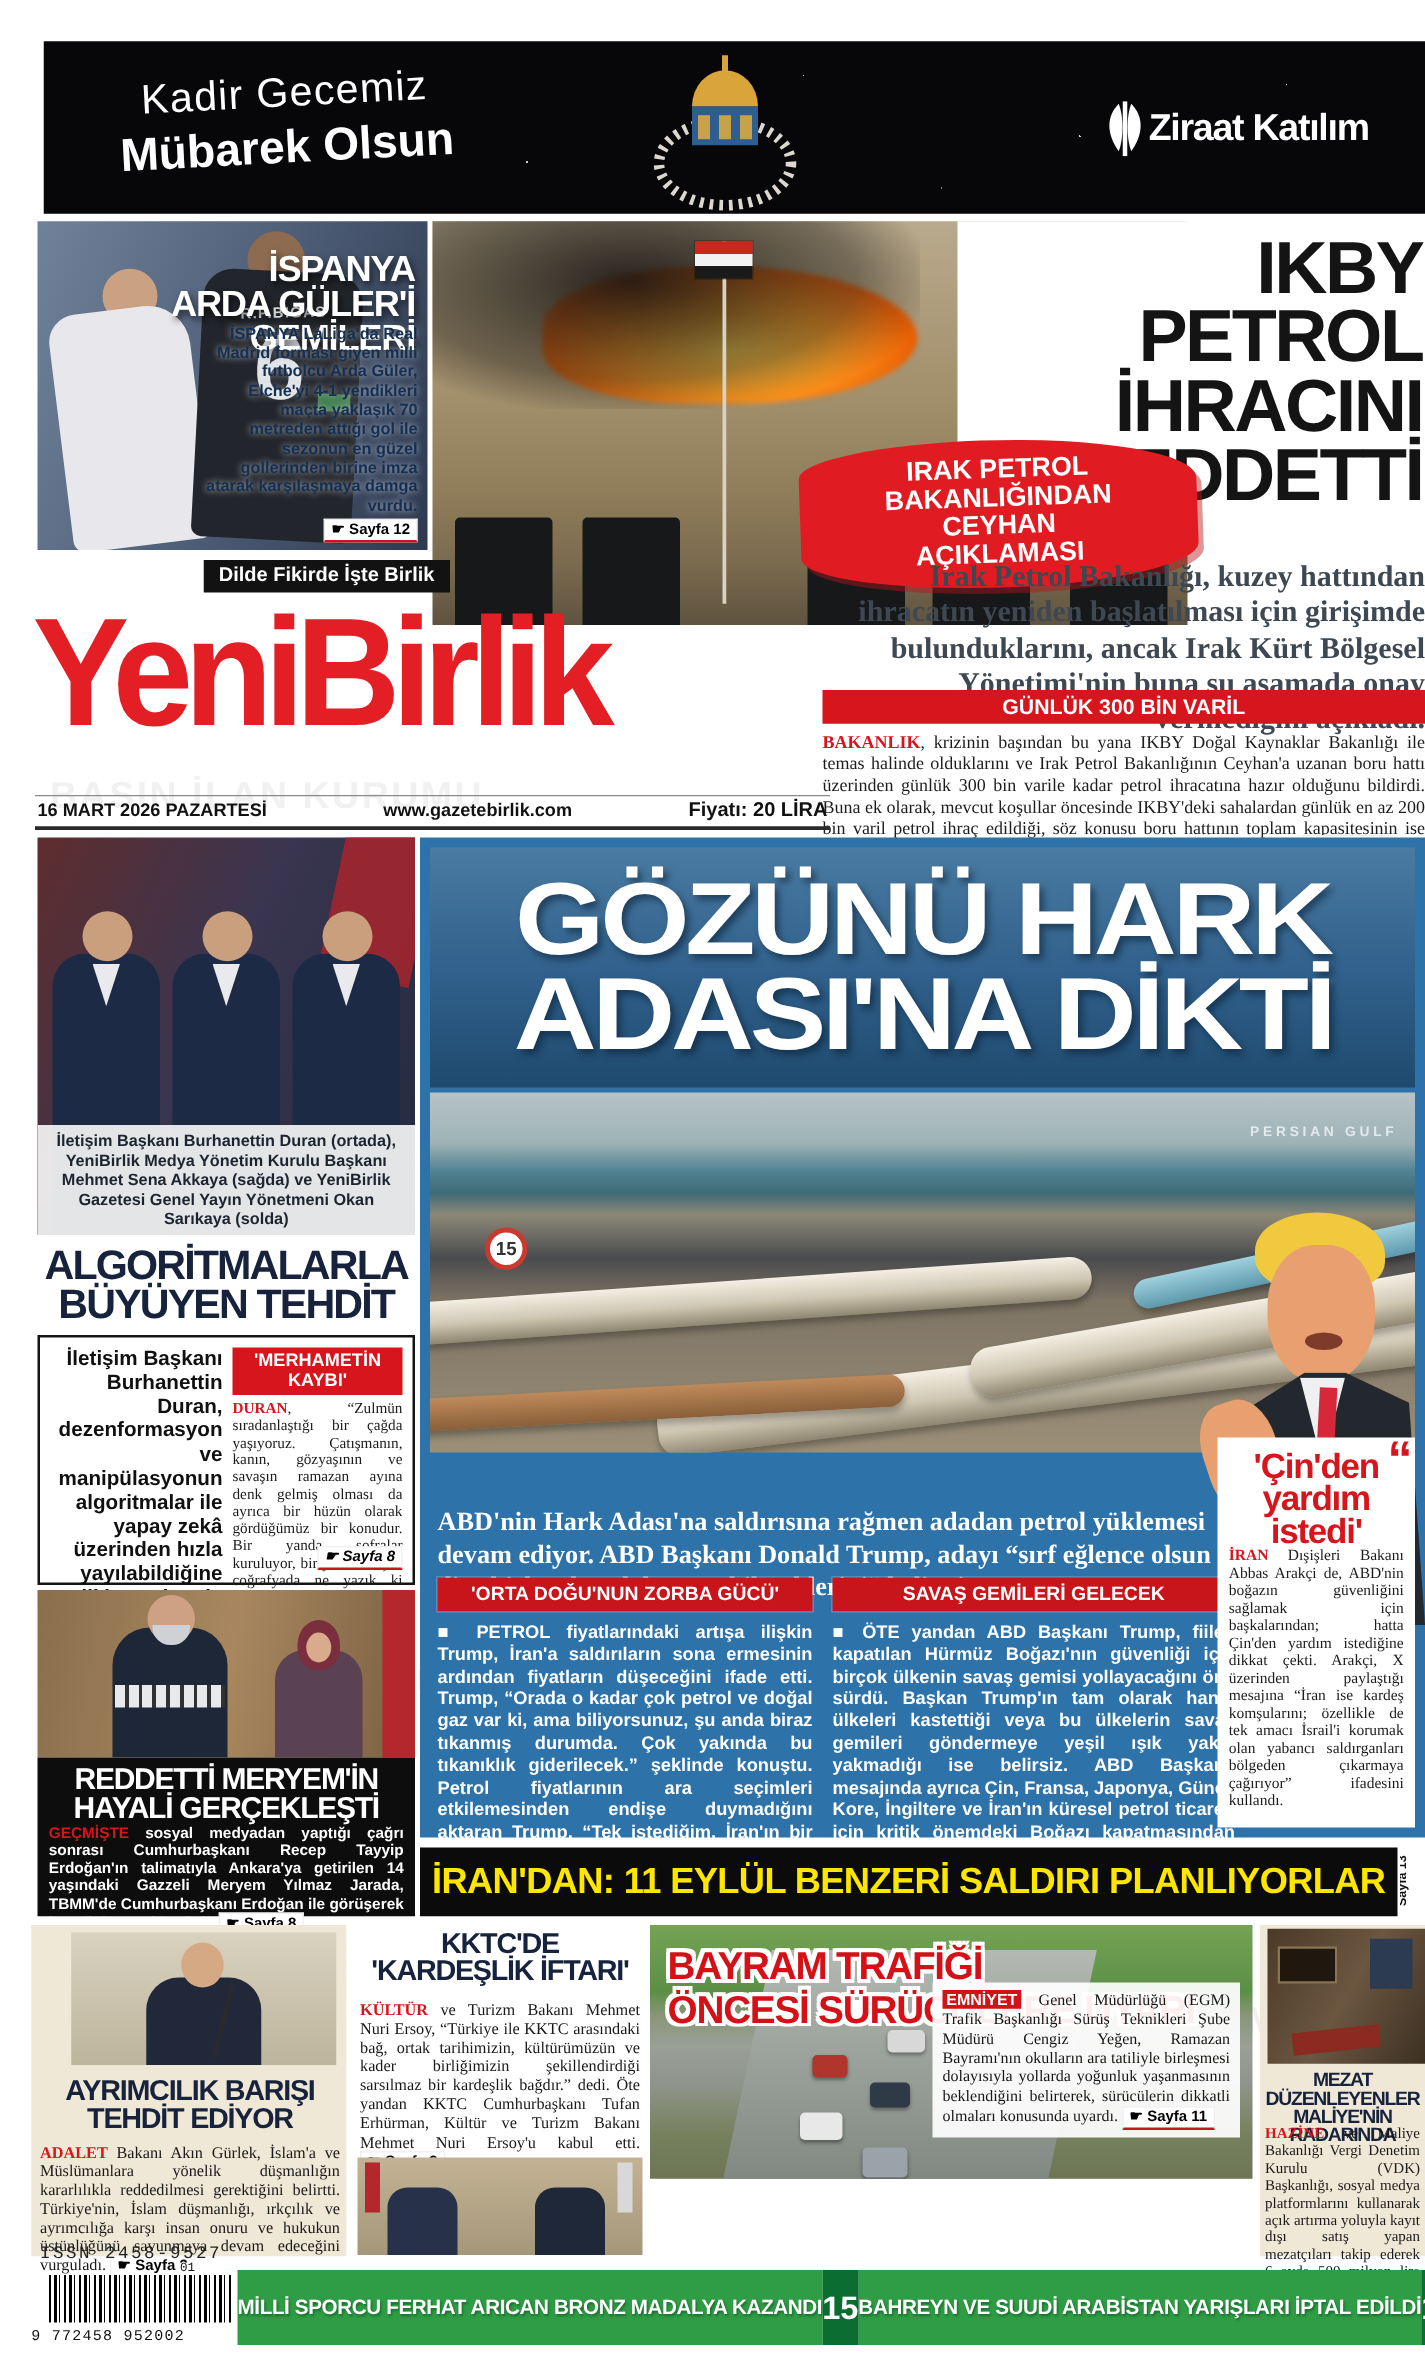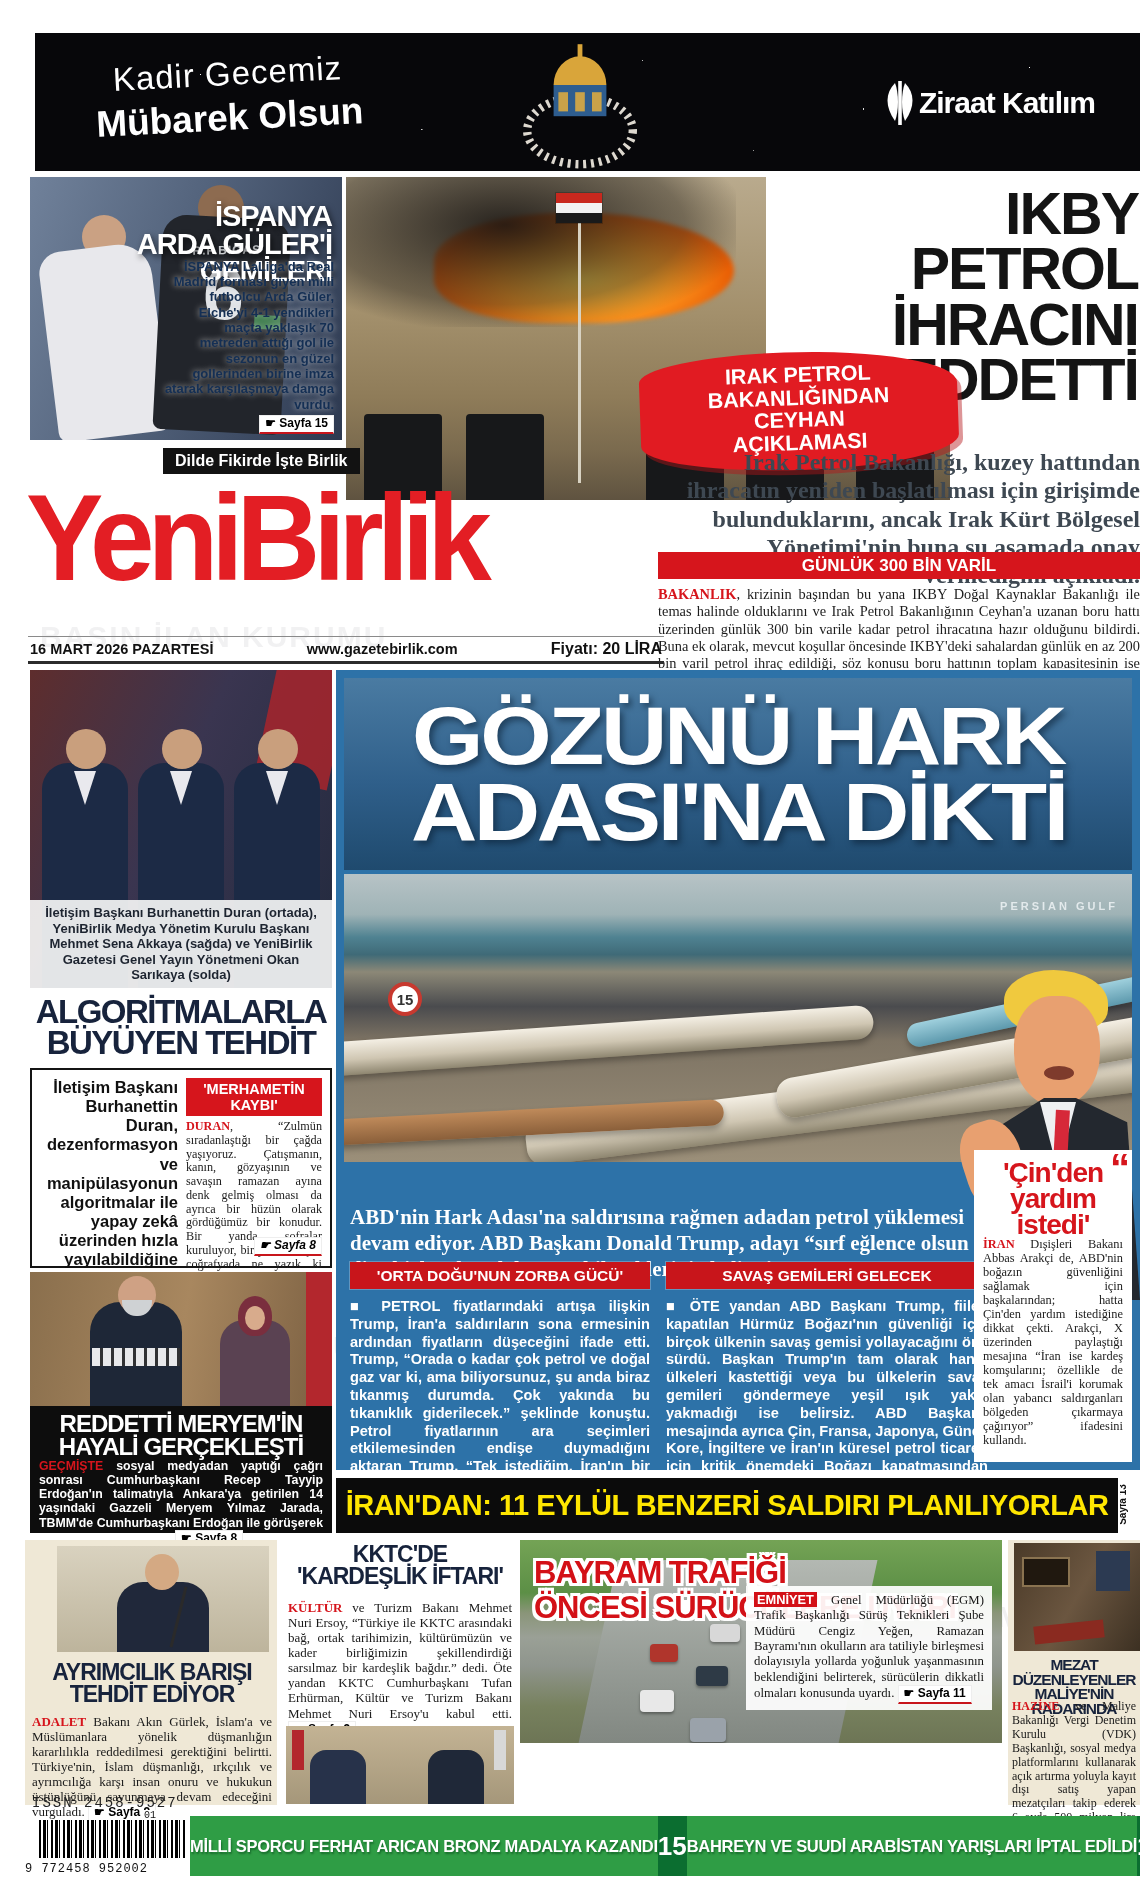--- a/index.html
+++ b/index.html
@@ -267,21 +267,21 @@
       <div class="sp-name">R.P.BIGAS</div>
       <div class="sp-num">6</div>
       <div class="sp-band"></div>
     </div>
     <div class="sp-hl hl">
       <div>İSPANYA</div>
       <div>ARDA GÜLER'İ</div>
       <div>GEMİLERİ</div>
     </div>
     <div class="sp-body">İSPANYA LaLiga'da Real Madrid forması giyen milli futbolcu Arda Güler, Elche'yi 4-1 yendikleri maçta yaklaşık 70 metreden attığı gol ile sezonun en güzel gollerinden birine imza atarak karşılaşmaya damga vurdu.</div>
-    <span class="pageref sp-ref"><b class="hand">☛</b> <b>Sayfa 15</b></span>
+    <span class="pageref sp-ref"><b class="hand">☛</b> <b>Sayfa 12</b></span>
   </div>
 
   <div class="abs oil">
     <div class="oil-flame"></div>
     <div class="oil-smoke"></div>
     <div class="oil-pole"></div>
     <div class="oil-flag"></div>
     <div class="oil-block" style="left:18px"></div>
     <div class="oil-block" style="left:120px"></div>
     <div class="oil-block" style="left:300px"></div>

